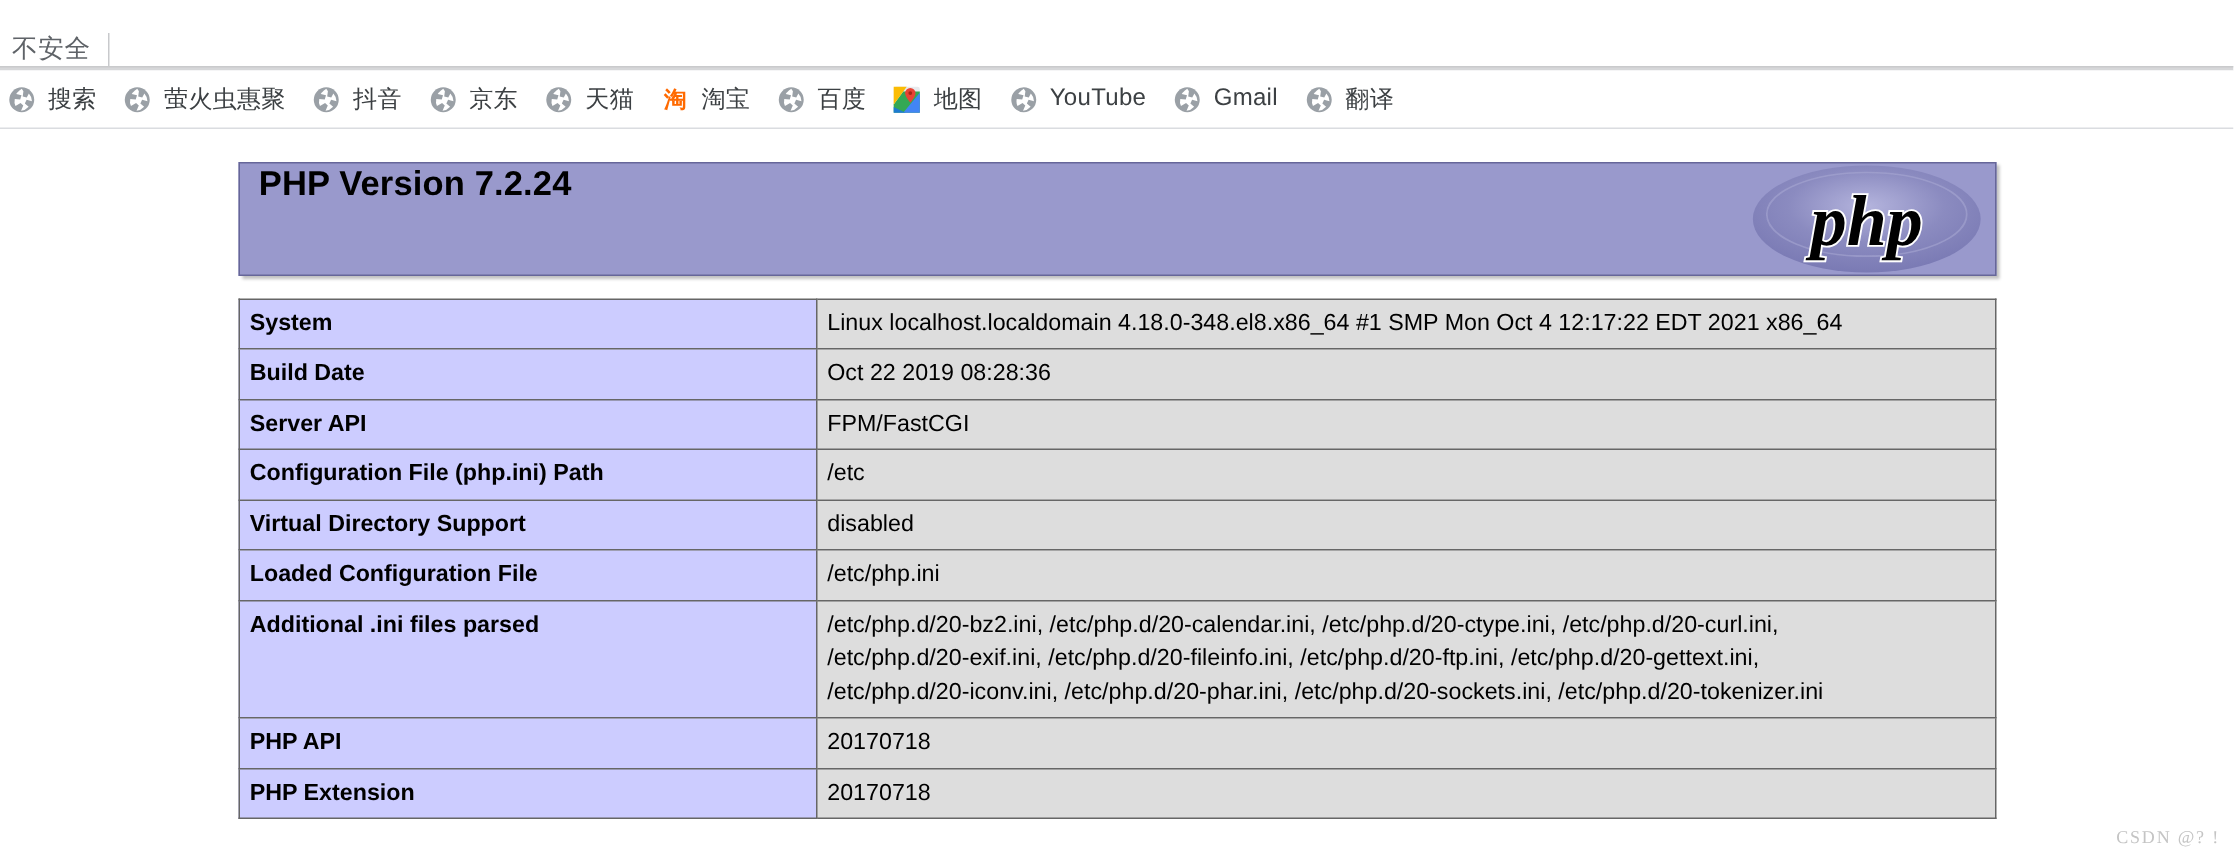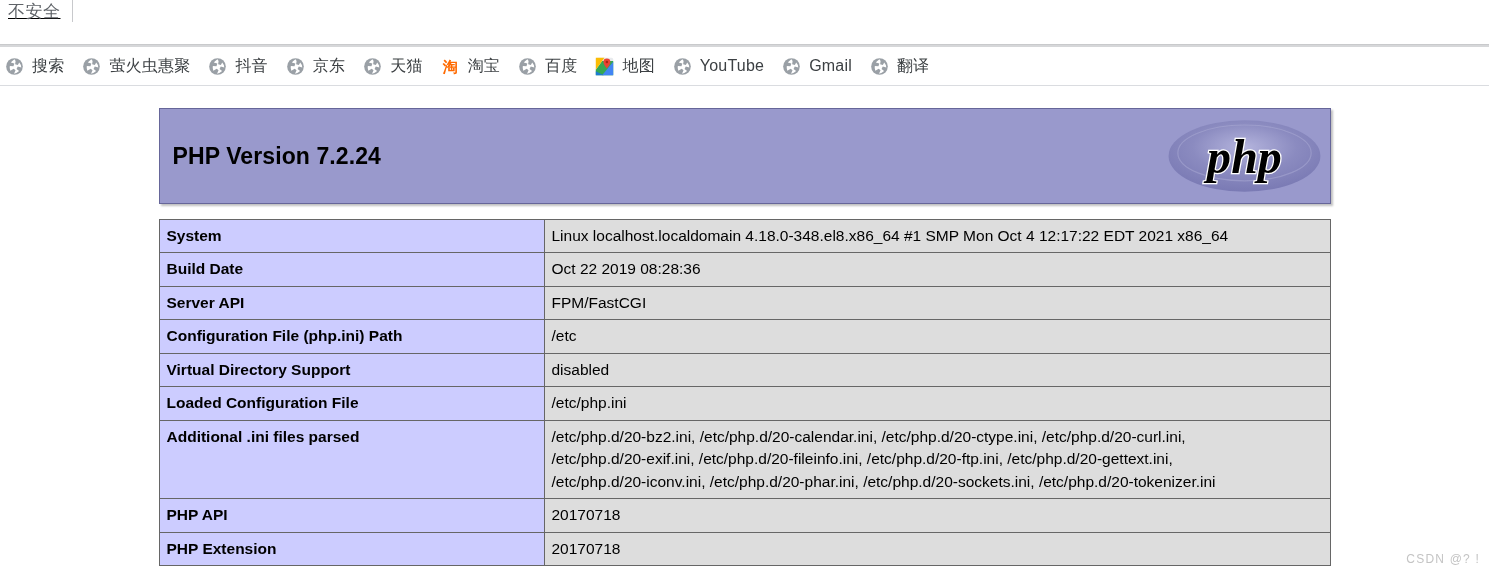--- a/index.html
+++ b/index.html
@@ -12,24 +12,23 @@
   }
 
   
   .browser-chrome {
     width: 100%;
     background: #ffffff;
   }
   .omnibox-row {
     height: 44px;
     display: flex;
-    align-items: flex-start;
+    align-items: flex-end;
     padding-left: 8px;
     background: #ffffff;
-    text-decoration: underline;
   }
   .security-chip {
     display: flex;
     align-items: center;
     font-size: 17px;
     color: #5f6368;
     letter-spacing: .5px;
     white-space: nowrap;
   }
   .chip-divider {
@@ -111,25 +110,25 @@
 
   .phpinfo-wrap {
     width: 1172px;
     margin: 0 auto;
     padding-top: 22px;
   }
 
   
   .php-banner {
     position: relative;
-    height: 96px;
+    height: 76px;
     background: #9999cc;
     border: 1px solid #666699;
     display: flex;
-    align-items: center;
+    align-items: flex-start;
     box-shadow: 2px 2px 2px rgba(0,0,0,.25);
   }
   .php-banner-title {
     font-size: 23px;
     font-weight: bold;
     color: #000000;
     padding-left: 13px;
     letter-spacing: .1px;
   }
   .php-logo {
@@ -170,21 +169,21 @@
   .val-line { display: block; white-space: nowrap; }
 
   
   .watermark {
     position: absolute;
     right: 9px;
     bottom: 8px;
     font-size: 12px;
     color: #c4c4c4;
     letter-spacing: 1.2px;
-    font-family: Liberation Sans, sans-serif;
+    font-family: Liberation Serif, serif;
     user-select: none;
   }
 </style>
 </head>
 <body>
 
 <div class="browser-chrome">
 
   <div class="omnibox-row">
     <div class="security-chip">

